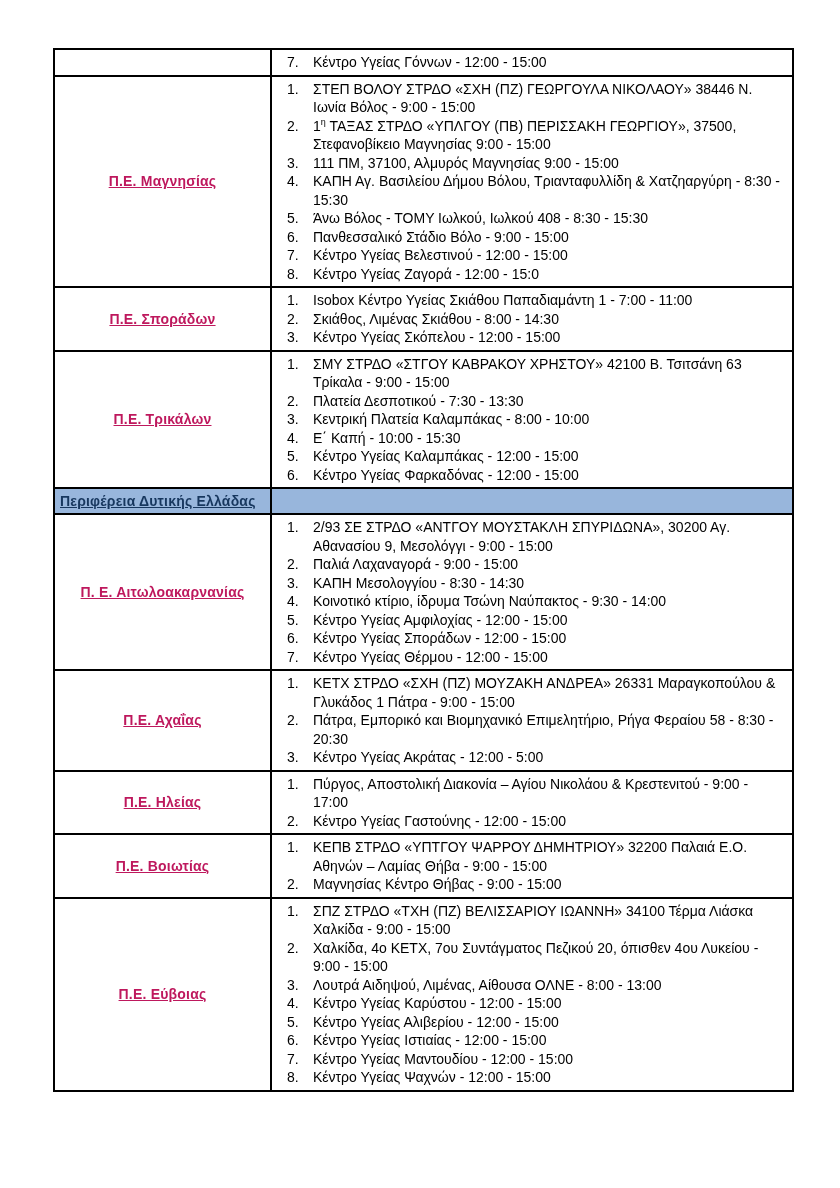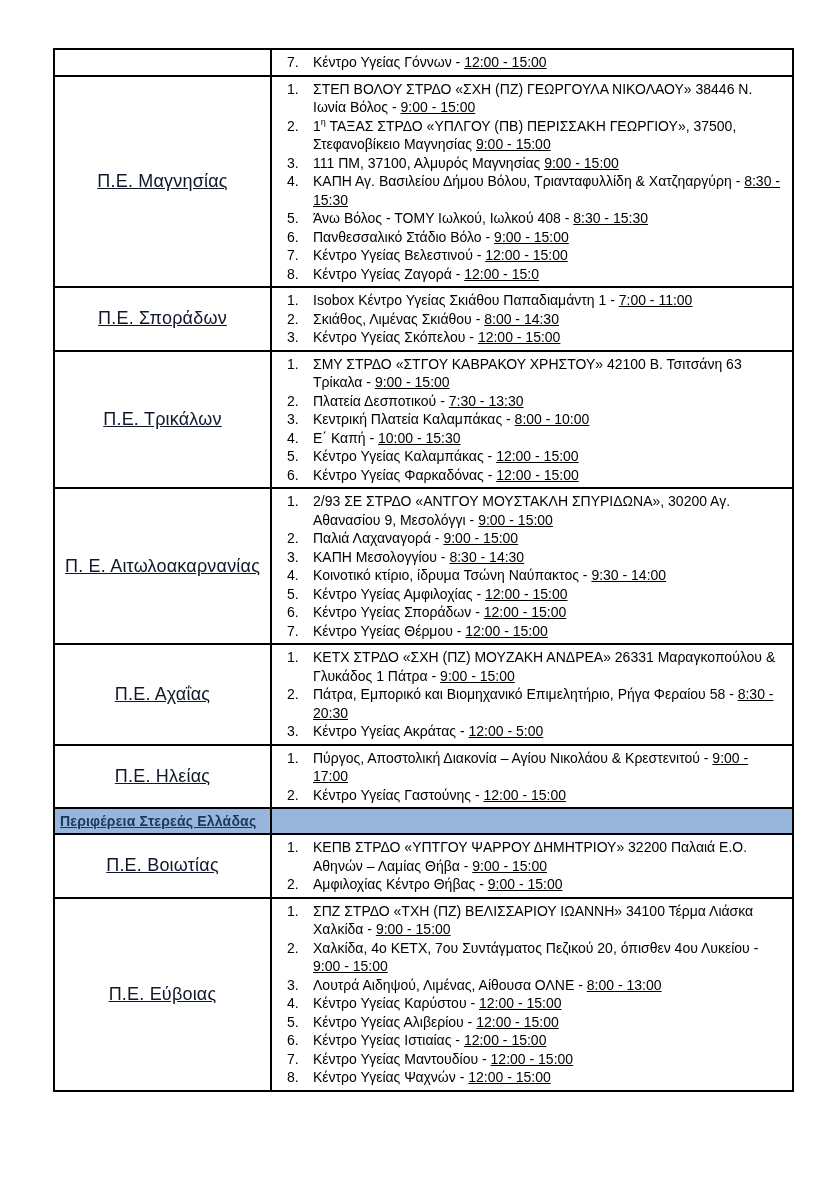--- a/index.html
+++ b/index.html
@@ -26,23 +26,23 @@
   td {
     border: 2px solid #000000;
     padding: 0;
     vertical-align: middle;
   }
   .region-cell {
     text-align: center;
     vertical-align: middle;
   }
   .region-link {
-    color: #0f172a;
-    font-weight: normal;
-    font-size: 18px;
+    color: #be185d;
+    font-weight: bold;
+    font-size: 14px;
     text-decoration: underline;
     cursor: pointer;
     letter-spacing: 0.2px;
   }
   .items-cell {
     vertical-align: middle;
     padding: 3px 0;
   }
   .item {
     display: flex;
@@ -53,21 +53,20 @@
   }
   .item .num {
     flex: 0 0 26px;
     padding-left: 15px;
   }
   .item .content {
     flex: 1 1 auto;
     padding-right: 12px;
   }
   .time {
-    text-decoration: underline;
   }
   sup {
     font-size: 9px;
     line-height: 0;
     vertical-align: super;
   }
   .section-row td {
     background: #98B6DC;
     height: 24px;
   }
@@ -177,20 +176,24 @@
             <div class="item">
               <span class="num">5.</span>
               <span class="content"><span>Κέντρο Υγείας Καλαμπάκας - </span><span class="time">12:00 - 15:00</span></span>
             </div>
             <div class="item">
               <span class="num">6.</span>
               <span class="content"><span>Κέντρο Υγείας Φαρκαδόνας - </span><span class="time">12:00 - 15:00</span></span>
             </div>
           </td>
         </tr>
+        <tr class="section-row">
+          <td><span class="section-label">Περιφέρεια Δυτικής Ελλάδας</span></td>
+          <td></td>
+        </tr>
         <tr>
           <td class="region-cell"><span class="region-link">Π. Ε. Αιτωλοακαρνανίας</span></td>
           <td class="items-cell">
             <div class="item">
               <span class="num">1.</span>
               <span class="content"><span>2/93 ΣΕ ΣΤΡΔΟ «ΑΝΤΓΟΥ ΜΟΥΣΤΑΚΛΗ ΣΠΥΡΙΔΩΝΑ», 30200 Αγ. Αθανασίου 9, Μεσολόγγι - </span><span class="time">9:00 - 15:00</span></span>
             </div>
             <div class="item">
               <span class="num">2.</span>
               <span class="content"><span>Παλιά Λαχαναγορά - </span><span class="time">9:00 - 15:00</span></span>
@@ -240,34 +243,30 @@
             <div class="item">
               <span class="num">1.</span>
               <span class="content"><span>Πύργος, Αποστολική Διακονία – Αγίου Νικολάου &amp; Κρεστενιτού - </span><span class="time">9:00 - 17:00</span></span>
             </div>
             <div class="item">
               <span class="num">2.</span>
               <span class="content"><span>Κέντρο Υγείας Γαστούνης - </span><span class="time">12:00 - 15:00</span></span>
             </div>
           </td>
         </tr>
-        <tr class="section-row">
-          <td><span class="section-label">Περιφέρεια Στερεάς Ελλάδας</span></td>
-          <td></td>
-        </tr>
         <tr>
           <td class="region-cell"><span class="region-link">Π.Ε. Βοιωτίας</span></td>
           <td class="items-cell">
             <div class="item">
               <span class="num">1.</span>
               <span class="content"><span>ΚΕΠΒ ΣΤΡΔΟ «ΥΠΤΓΟΥ ΨΑΡΡΟΥ ΔΗΜΗΤΡΙΟΥ» 32200 Παλαιά Ε.Ο. Αθηνών – Λαμίας Θήβα - </span><span class="time">9:00 - 15:00</span></span>
             </div>
             <div class="item">
               <span class="num">2.</span>
-              <span class="content"><span>Αμφιλοχίας Κέντρο Θήβας - </span><span class="time">9:00 - 15:00</span></span>
+              <span class="content"><span>Μαγνησίας Κέντρο Θήβας - </span><span class="time">9:00 - 15:00</span></span>
             </div>
           </td>
         </tr>
         <tr>
           <td class="region-cell"><span class="region-link">Π.Ε. Εύβοιας</span></td>
           <td class="items-cell">
             <div class="item">
               <span class="num">1.</span>
               <span class="content"><span>ΣΠΖ ΣΤΡΔΟ «ΤΧΗ (ΠΖ) ΒΕΛΙΣΣΑΡΙΟΥ ΙΩΑΝΝΗ» 34100 Τέρμα Λιάσκα Χαλκίδα - </span><span class="time">9:00 - 15:00</span></span>
             </div>

